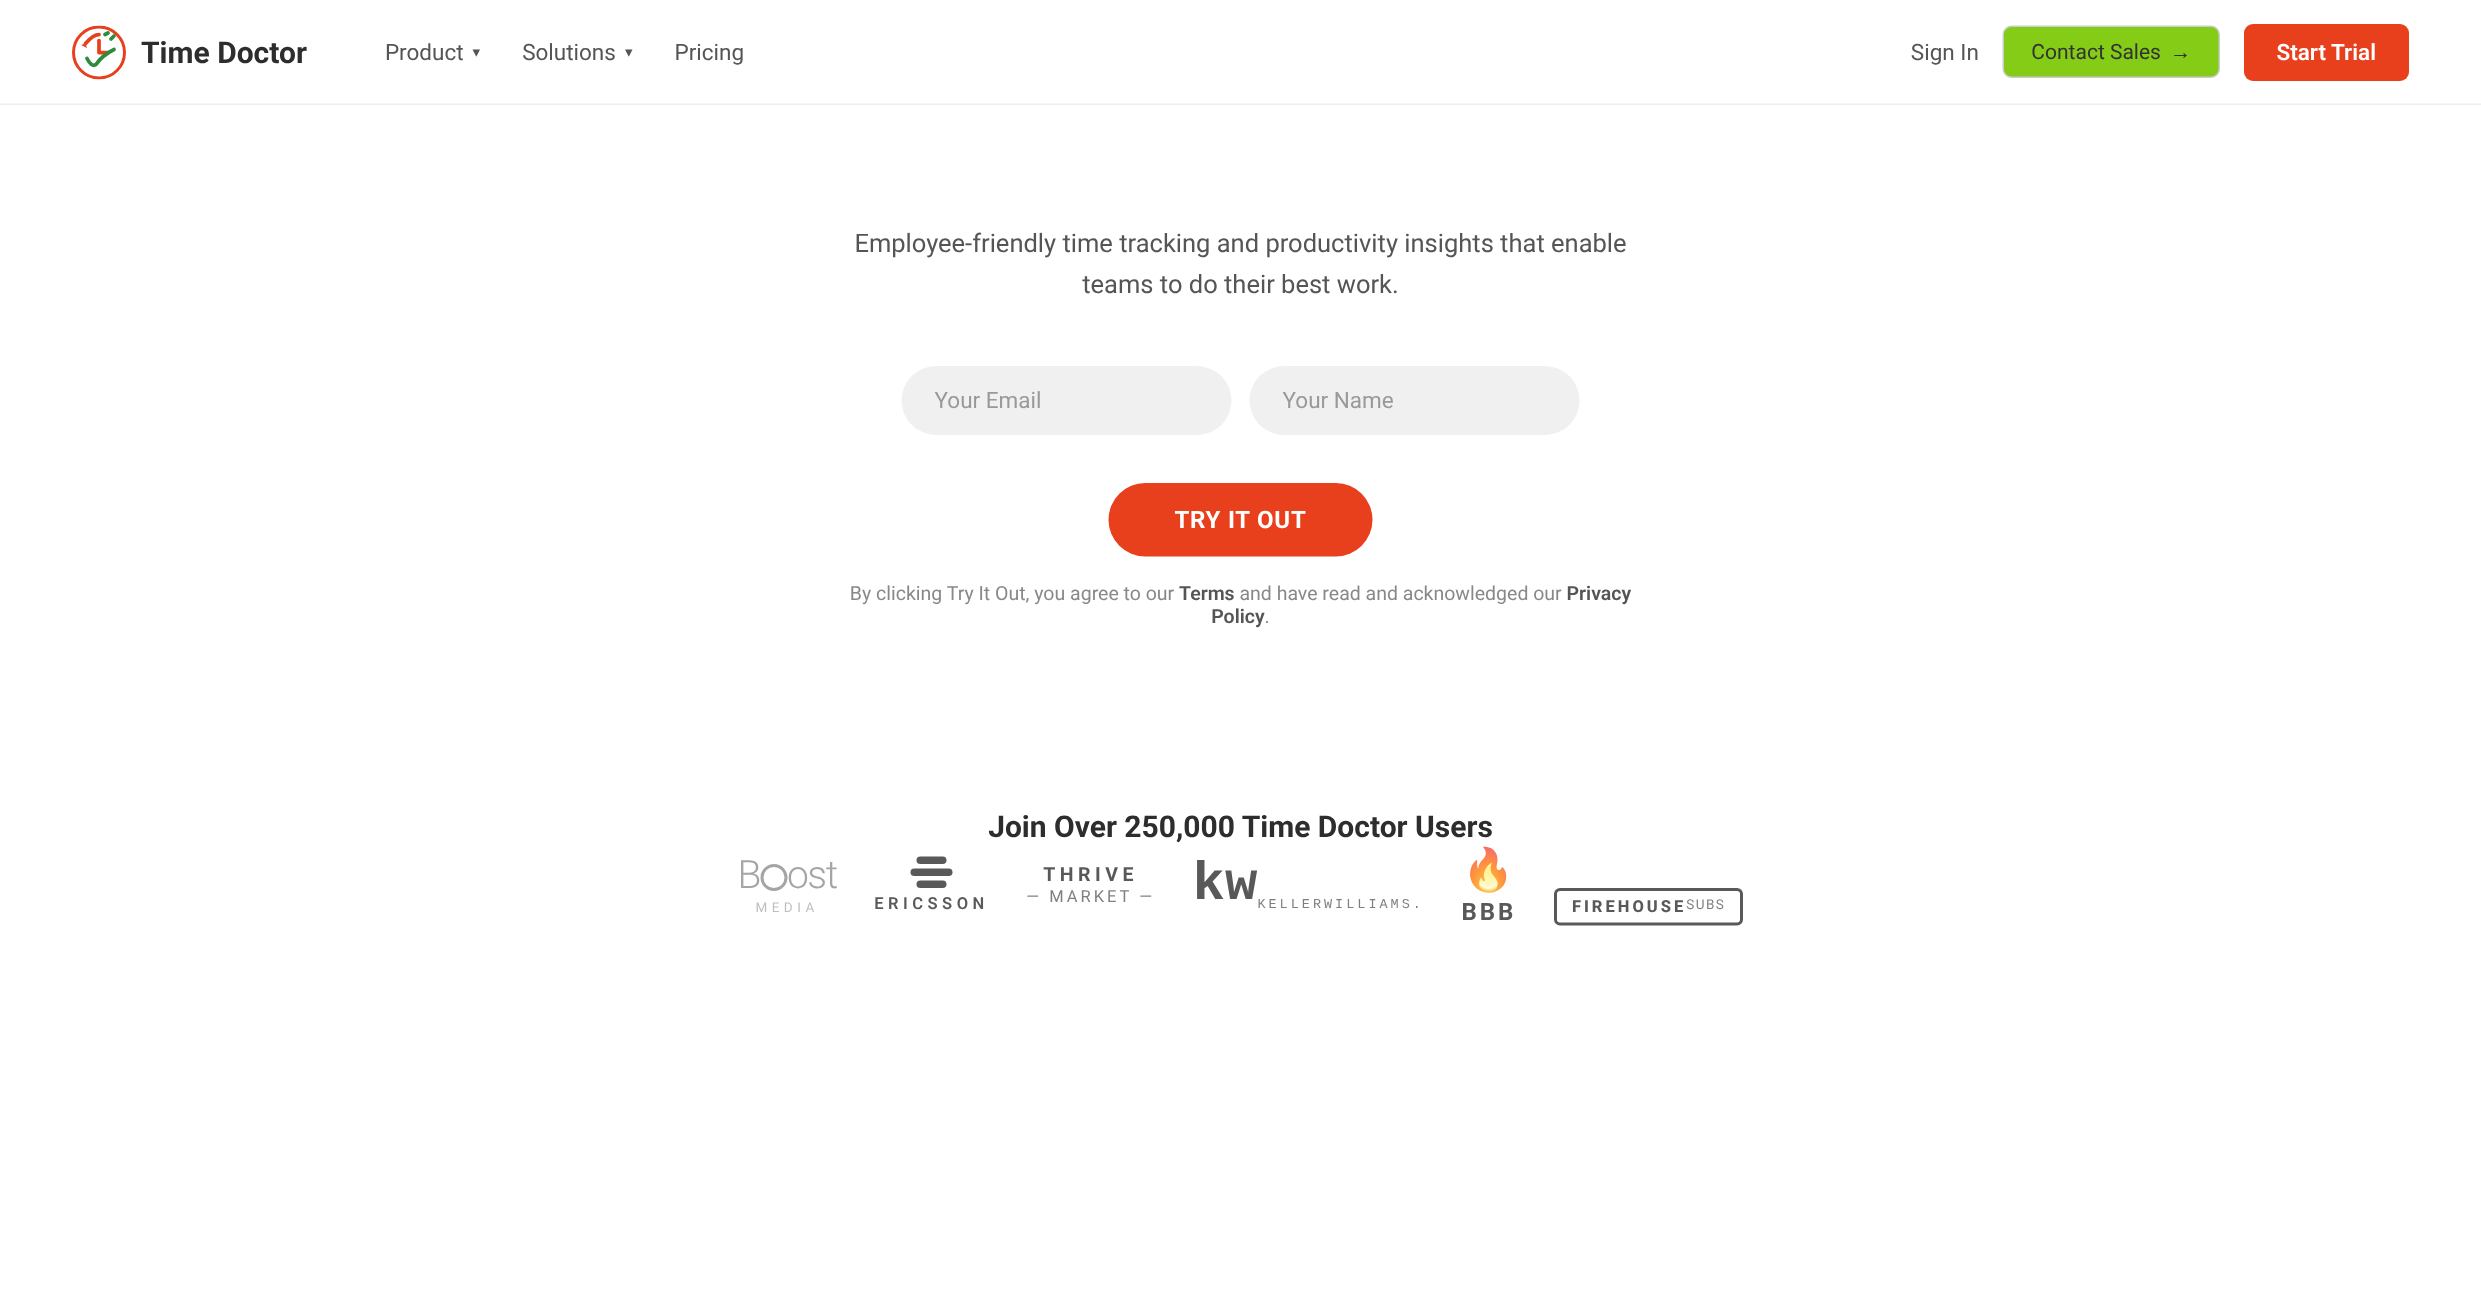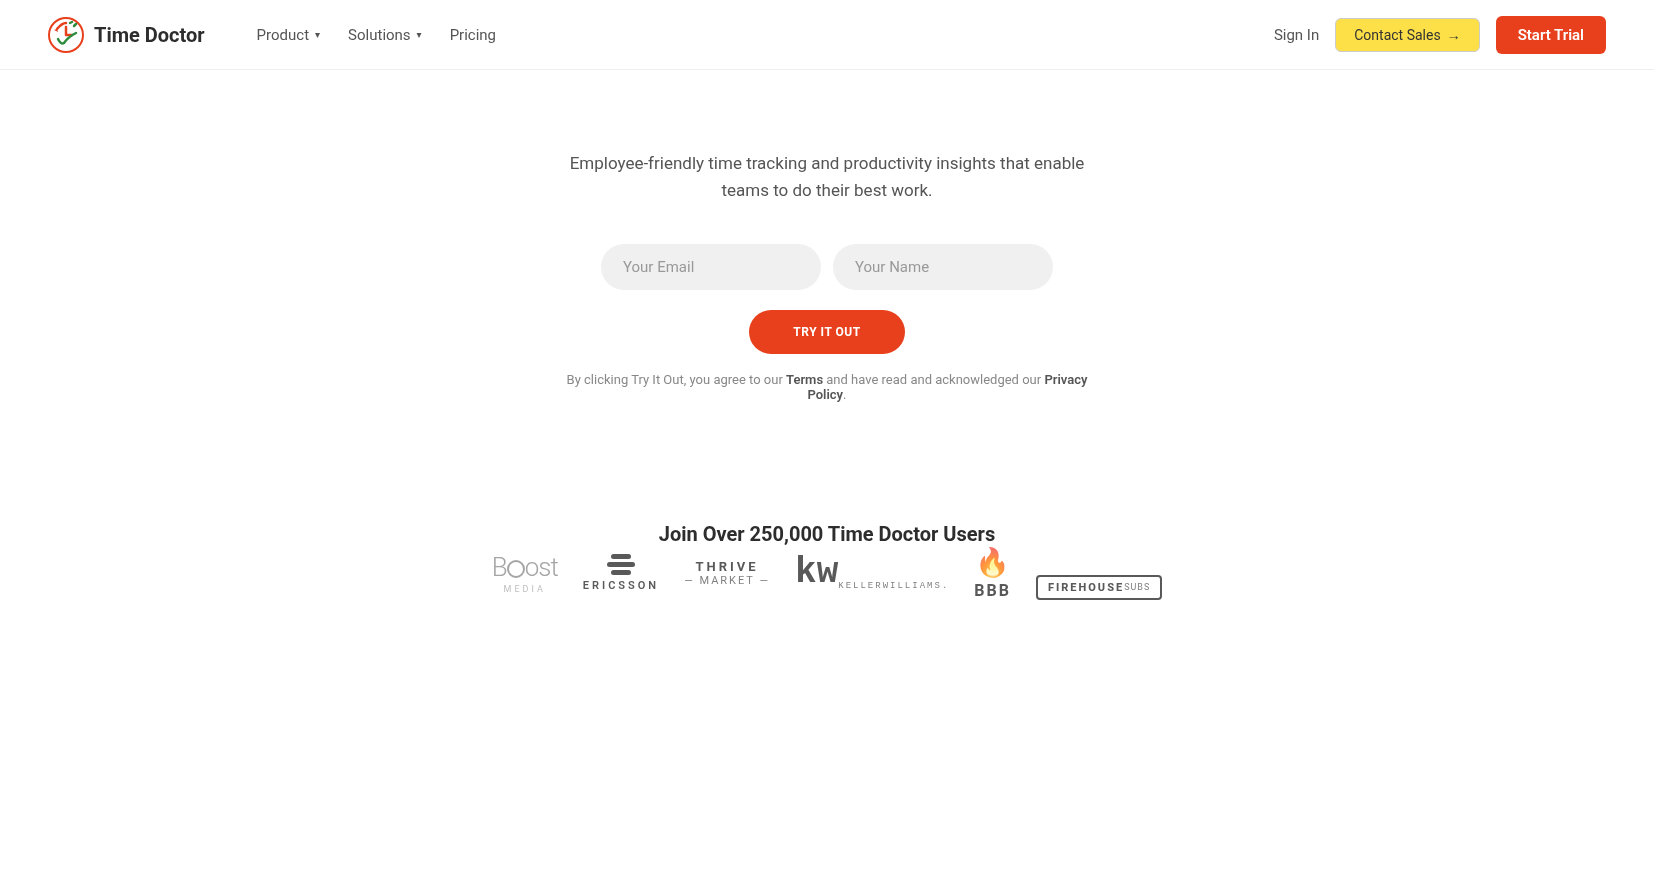--- a/index.html
+++ b/index.html
@@ -17,21 +17,21 @@
     .nav-links { display: flex; align-items: center; gap: 28px; }
     .nav-link {
       font-size: 15px; color: #555; text-decoration: none; cursor: pointer;
       display: flex; align-items: center; gap: 4px; background: none; border: none; font-family: inherit;
     }
     .nav-right { display: flex; align-items: center; gap: 16px; }
     .sign-in { font-size: 15px; color: #555; cursor: pointer; text-decoration: none; }
     .contact-sales {
       display: flex; align-items: center; gap: 6px;
       border: 1.5px solid #ccc; border-radius: 6px; padding: 8px 18px;
-      font-size: 14px; color: #333; cursor: pointer; background: #fde047; font-family: inherit;
+      font-size: 14px; color: #333; cursor: pointer; background: #84cc16; font-family: inherit;
       text-decoration: none;
     }
     .start-trial {
       background: #e8401c; color: #fff; border: none; border-radius: 6px;
       padding: 10px 22px; font-size: 15px; font-weight: 600; cursor: pointer; font-family: inherit;
     }
 
     
     .logo-icon { width: 36px; height: 36px; }
 
@@ -52,22 +52,22 @@
     }
     .form-input::placeholder { color: #999; }
     .password-wrapper { position: relative; }
     .password-wrapper .form-input { width: 220px; padding-right: 48px; }
     .eye-icon {
       position: absolute; right: 14px; top: 50%; transform: translateY(-50%);
       color: #999; cursor: pointer; font-size: 18px;
     }
     .try-btn {
       background: #e8401c; color: #fff; border: none; border-radius: 999px;
-      padding: 15px 44px; font-size: 12px; font-weight: 700; cursor: pointer;
-      font-family: inherit; letter-spacing: 0.5px; 
+      padding: 15px 44px; font-size: 16px; font-weight: 700; cursor: pointer;
+      font-family: inherit; letter-spacing: 0.5px; margin-top: 12px;
     }
     .terms-text { font-size: 13px; color: #888; max-width: 540px; }
     .terms-text a { color: #555; font-weight: 600; text-decoration: none; }
 
     
     .social-proof { padding: 60px 20px 40px; text-align: center; }
     .social-proof-title { font-size: 20px; font-weight: 700; color: #2d2d2d; }
     .logos-row { display: flex; align-items: center; justify-content: center; gap: 25px; flex-wrap: wrap; }
     .brand-logo { display: flex; flex-direction: column; align-items: center; opacity: 0.75; }
 

